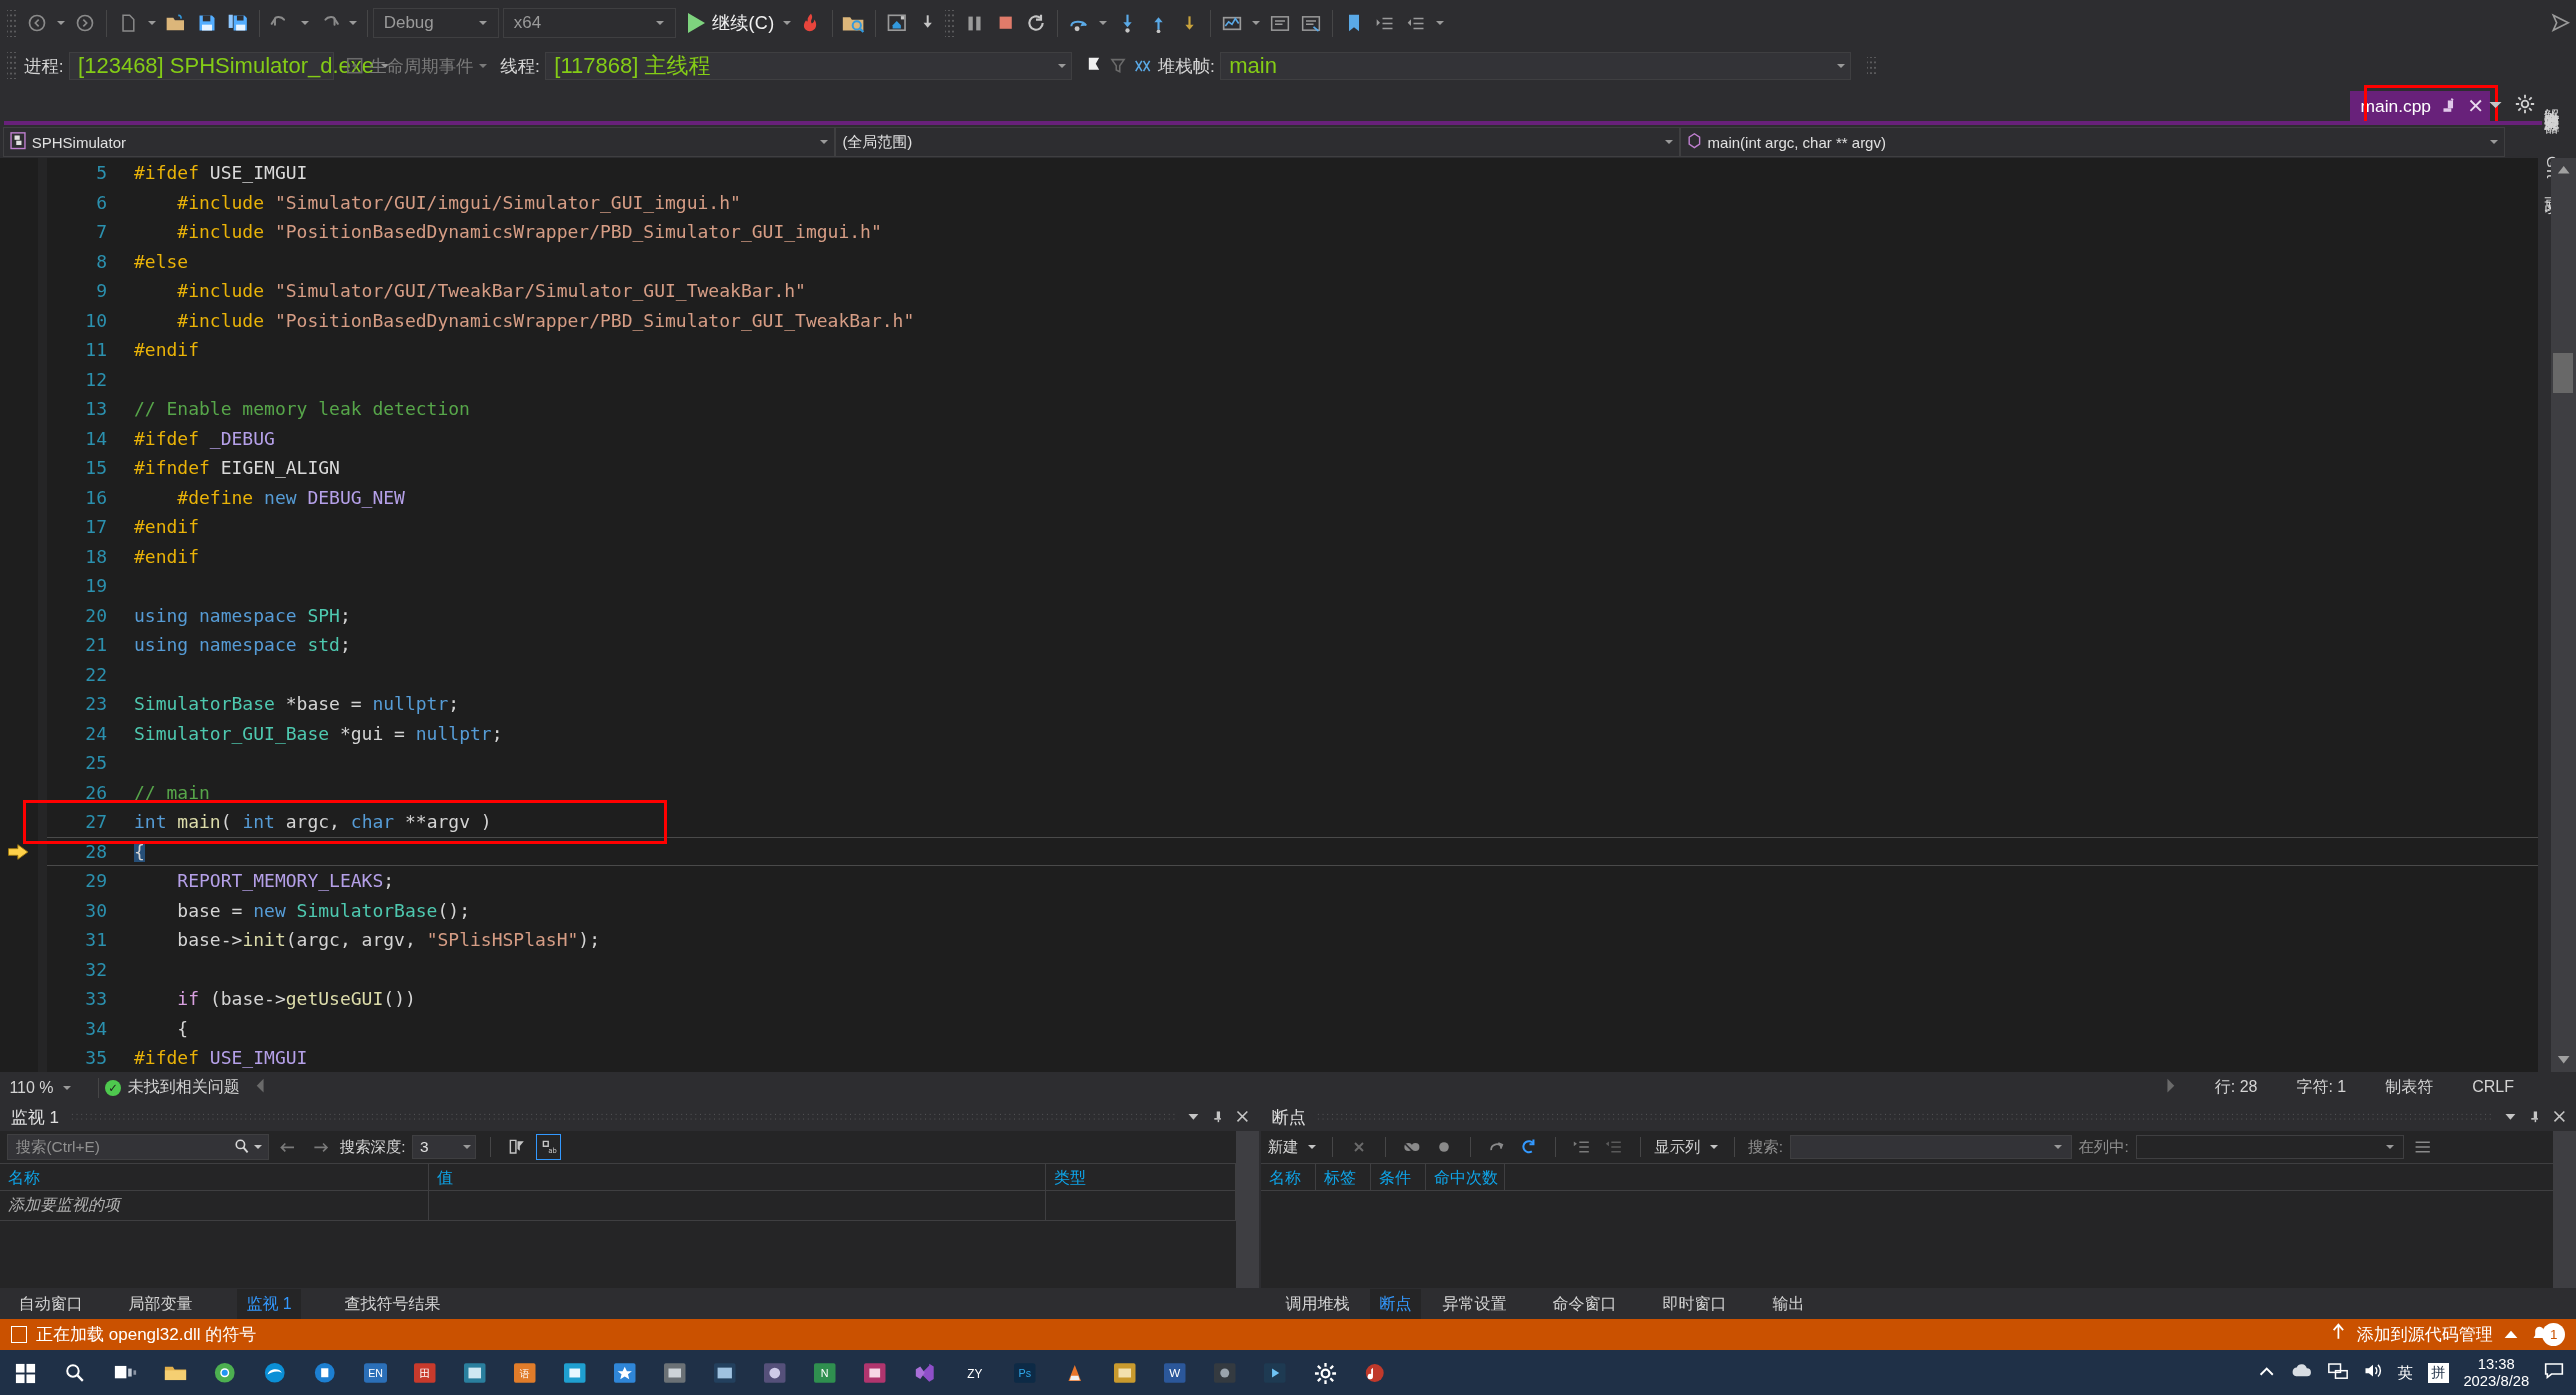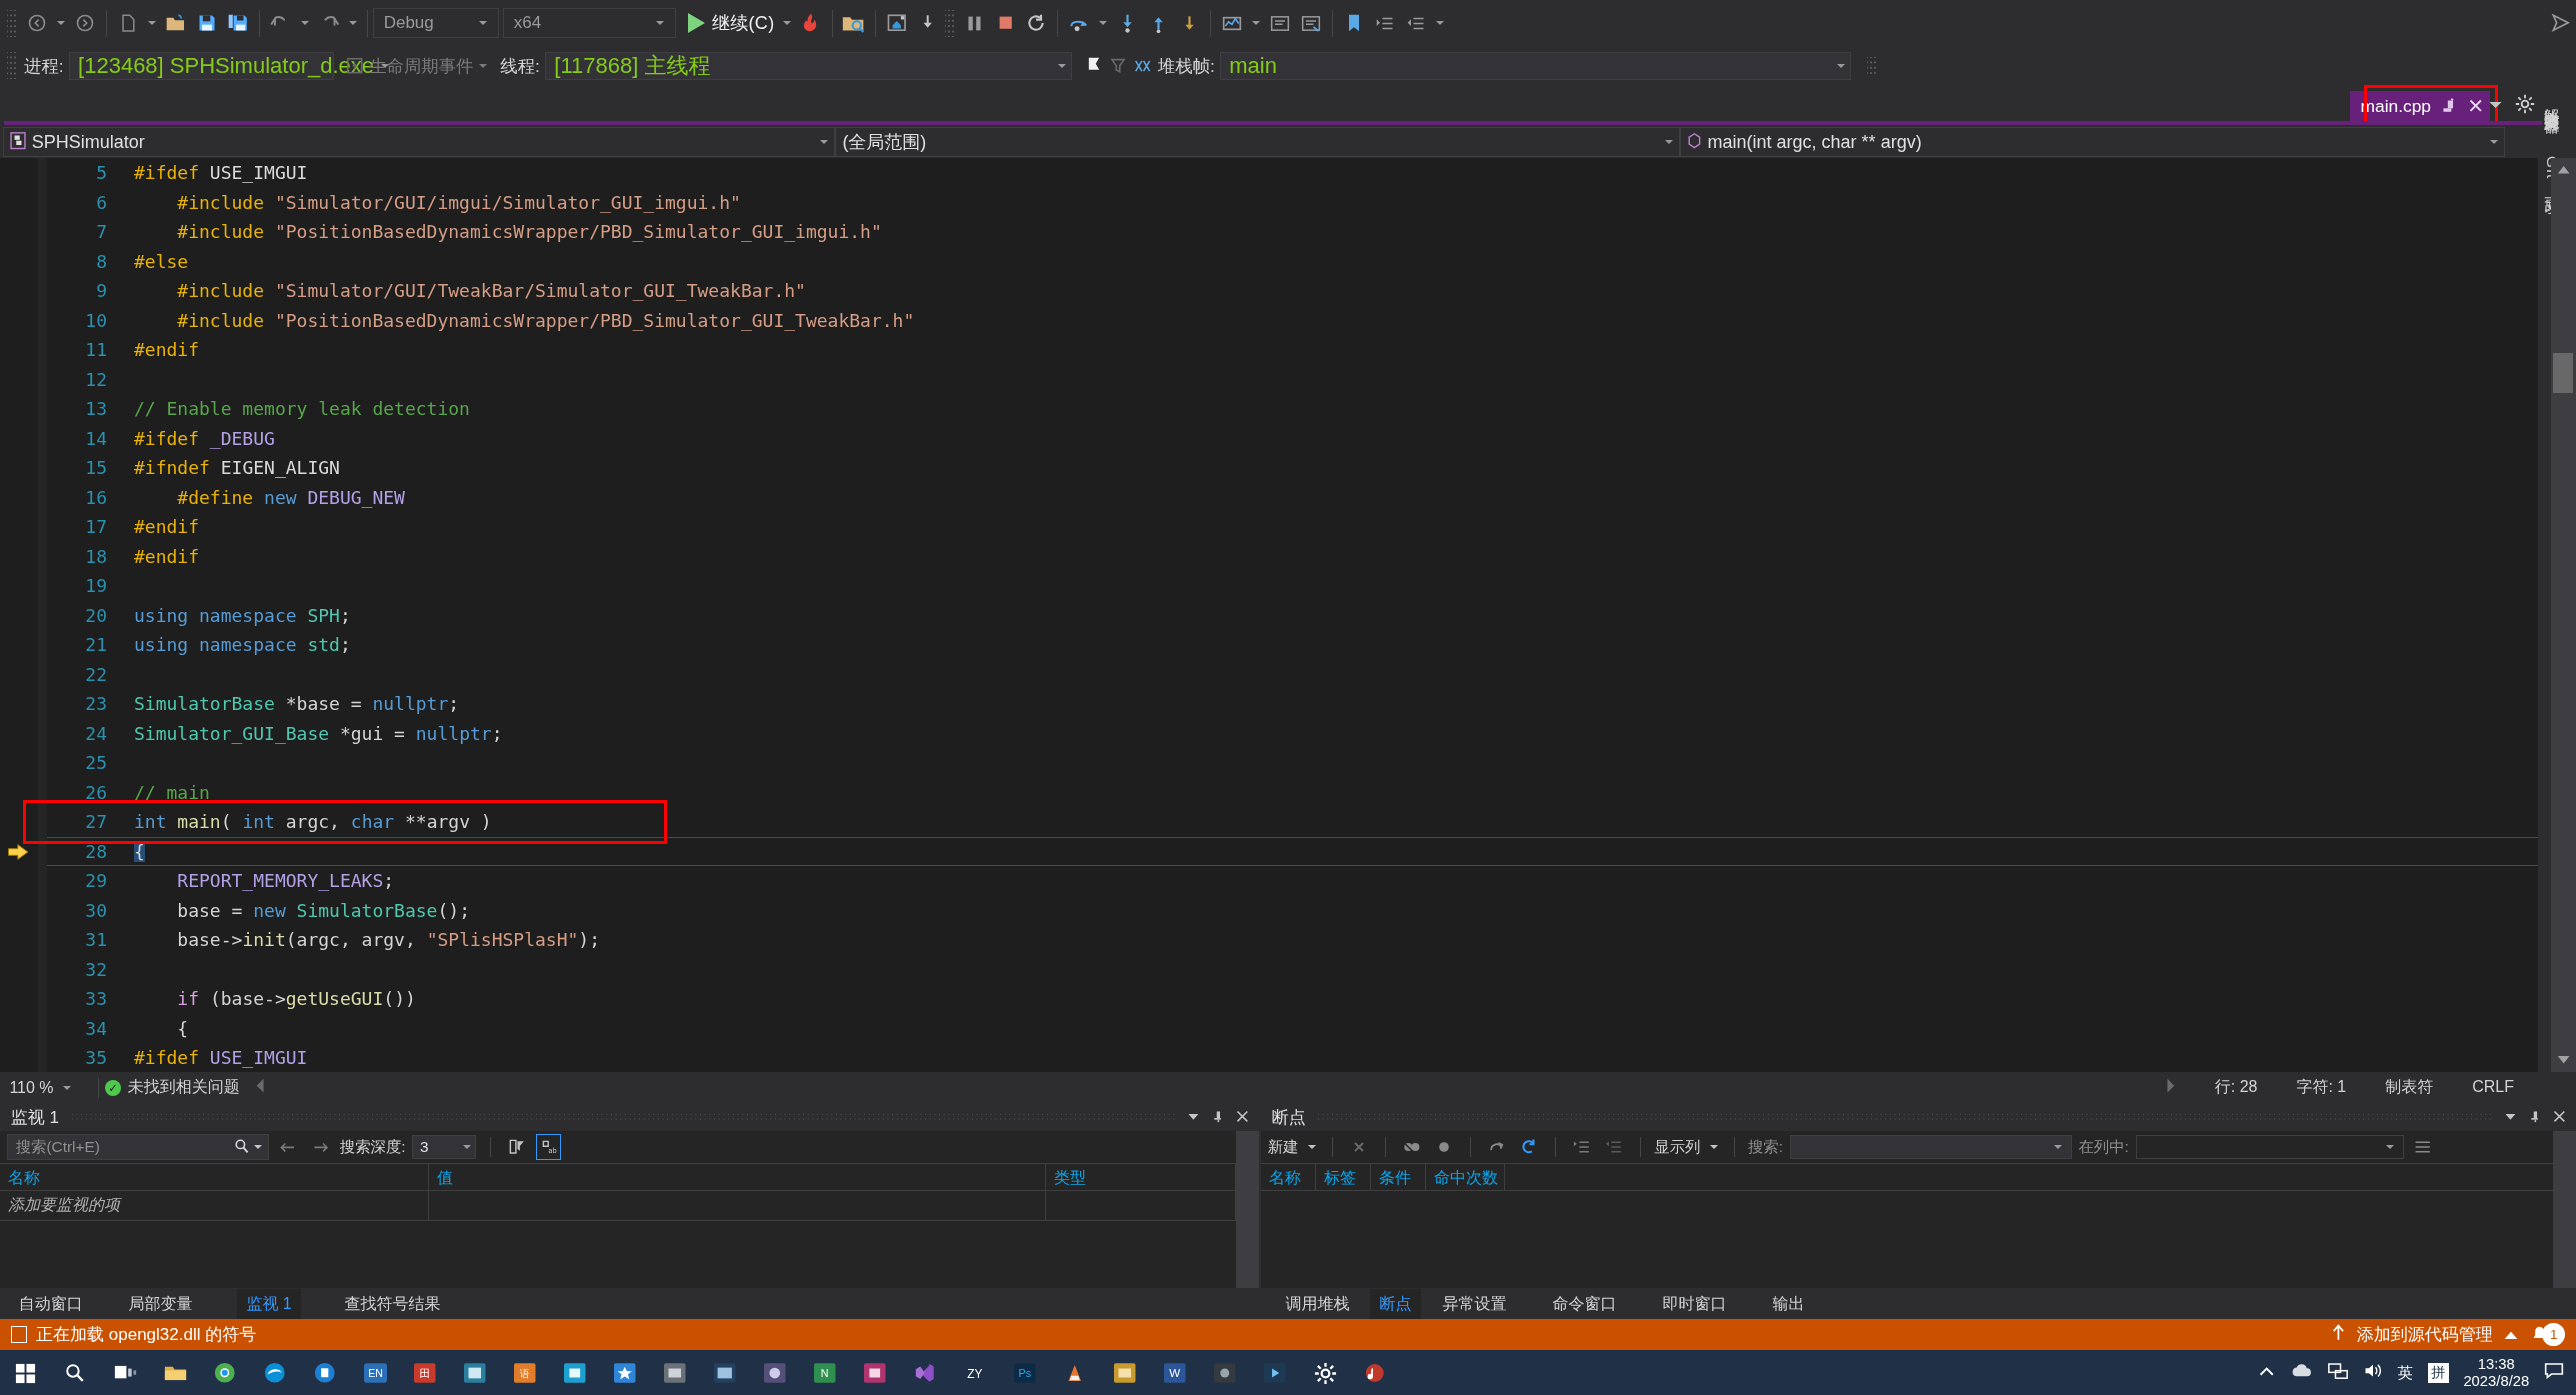--- a/index.html
+++ b/index.html
@@ -71,21 +71,21 @@
   .tabwell-underline { position: absolute; left: 0; bottom: 0; width: 2538px;
     height: 4px; background: #68217a; }
   .tw-right { position: absolute; right: 6.7px; top: 9.4px; display: flex;
     align-items: center; gap: 10.7px; }
 
   
   .navbar { position: absolute; left: 0; top: 125px; width: 2538px; height: 34px;
     background: #2d2d30; display: flex; align-items: center; padding: 0 2.7px; }
   .navsel { height: 29.5px; border: 0.7px solid #3f3f41; background: #2d2d30;
     display: flex; align-items: center; padding: 0 5.4px 0 6.7px; }
-  .navsel .nv { color: #e0e0e0; font-size: 18px; flex: 1; white-space: nowrap;
+  .navsel .nv { color: #e0e0e0; font-size: 15px; flex: 1; white-space: nowrap;
     overflow: hidden; margin-left: 5.4px; }
   .nv-proj { width: 832px; }
   .nv-scope { width: 845px; }
   .nv-func { width: 825px; }
 
   
   .editor { position: absolute; left: 0; top: 158px; width: 2538px; height: 914px;
     background: #1e1e1e; overflow: hidden; }
   .glyphmargin { position: absolute; left: 0; top: 0; width: 38px; height: 100%;
     background: #1e1e1e; }
@@ -179,21 +179,21 @@
     background: #2d2d30; }
   .dt { position: absolute; top: 1.3px; height: 29.5px; display: flex; align-items: center;
     padding: 0 9.4px; color: #d4d4d4; font-size: 16px; white-space: nowrap; }
   .dt.sel { background: #252526; color: #3399ff; }
 
   
   .orangebar { position: absolute; left: 0; top: 1319px; width: 2576px; height: 31px;
     background: #ca5100; display: flex; align-items: center; color: #fff;
     font-size: 17px; padding: 0 10.7px; }
   .ob-icon { width: 16px; height: 17.4px; border: 1.3px solid #fff; margin-right: 9.4px; }
-  .ob-right { margin-left: auto; display: flex; align-items: flex-end; gap: 10.7px; }
+  .ob-right { margin-left: auto; display: flex; align-items: center; gap: 10.7px; }
   .bell-badge { width: 23px; height: 23px; border-radius: 50%; background: #fff;
     color: #ca5100; font-size: 13.4px; display: flex; align-items: center;
     justify-content: center; }
 
   
   .taskbar { position: absolute; left: 0; top: 1350px; width: 2576px; height: 46px;
     background: #1f3047; display: flex; align-items: center; }
   .tbicon { width: 50px; height: 46px; display: flex; align-items: center;
     justify-content: center; }
   .tray { margin-left: auto; display: flex; align-items: center; gap: 14.8px;

